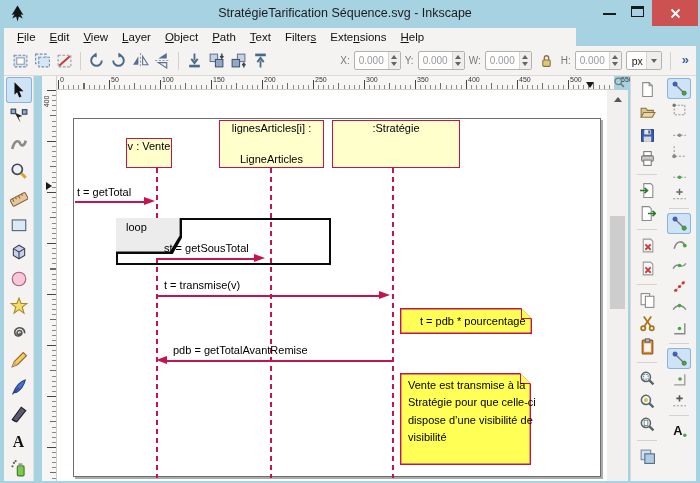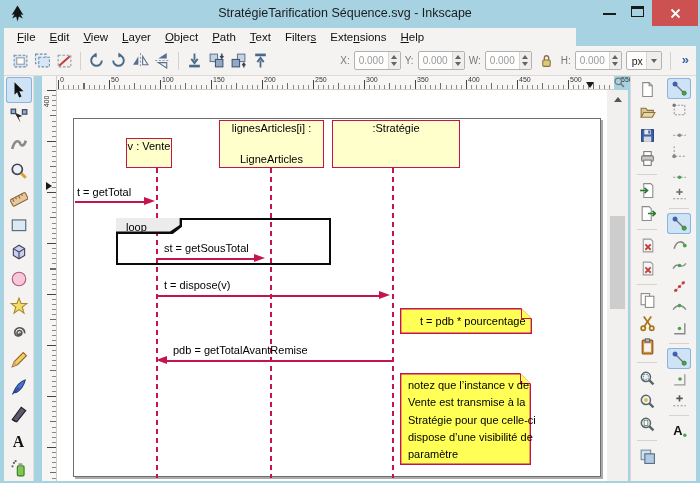--- a/index.html
+++ b/index.html
@@ -83,21 +83,21 @@
             background:repeating-linear-gradient(to bottom,var(--accent) 0 5px,transparent 5px 9px)}
   .lbox{position:absolute;background:var(--box-fill);border:1.5px solid var(--accent);
         display:flex;flex-direction:column;align-items:center;justify-content:space-between;
         font-size:11px;line-height:1.32;color:#000;text-align:center;white-space:nowrap}
   .msg-label{position:absolute;font-size:11px;color:#000;white-space:nowrap}
   .msg-line{position:absolute;height:1.5px;background:var(--accent)}
   .arr{position:absolute;width:0;height:0;border-top:4.5px solid transparent;border-bottom:4.5px solid transparent}
   .arr.r{border-left:11px solid var(--accent)}
   .arr.l{border-right:11px solid var(--accent)}
   .loop-frame{position:absolute;border:2.3px solid #0a0a0a}
-  .loop-tab{position:absolute;width:66px;height:16px}
+  .loop-tab{position:absolute;width:66px;height:36px}
   .loop-tab .bg{position:absolute;inset:0;background:#0a0a0a;clip-path:polygon(0 0,100% 0,100% 55%,86% 100%,0 100%)}
   .loop-tab .fg{position:absolute;inset:0 2.4px 2.4px 0;background:#ececec;clip-path:polygon(0 0,100% 0,100% 52%,85% 100%,0 100%)}
   .loop-tab .lbl{position:absolute;left:10px;top:3px;font-size:11px;color:#000}
   .note{position:absolute}
   .note .nbg{position:absolute;inset:0;background:var(--accent);
              clip-path:polygon(0 0,calc(100% - 11px) 0,100% 11px,100% 100%,0 100%)}
   .note .nin{position:absolute;inset:1.4px;background:var(--note-fill);
              clip-path:polygon(0 0,calc(100% - 10px) 0,100% 10px,100% 100%,0 100%)}
   .note .nfold{position:absolute;top:0;right:0;width:11px;height:11px;background:var(--note-fill);
                border-left:1.4px solid var(--accent);border-bottom:1.4px solid var(--accent);
@@ -426,45 +426,44 @@
   <div class="loop-tab" style="left:59px;top:128px">
     <i class="bg"></i>
       <i class="fg"></i>
     <span class="lbl">loop</span>
   </div>
 
   <div class="msg-label" style="left:107px;top:152px">st = getSousTotal</div>
   <div class="msg-line" style="left:100px;top:168px;width:97px"></div>
   <div class="arr r" style="left:197px;top:164px"></div>
 
-  <div class="msg-label" style="left:107px;top:189px">t = dispose(v)</div>
+  <div class="msg-label" style="left:107px;top:189px">t = transmise(v)</div>
   <div class="msg-line" style="left:100px;top:205px;width:222px"></div>
   <div class="arr r" style="left:322px;top:201px"></div>
 
   <div class="note" style="left:343px;top:218px;width:132px;height:26px">
     <i class="nbg"></i>
       <i class="nin"></i>
       <i class="nfold"></i>
     <div class="ntext1">t = pdb * pourcentage</div>
   </div>
 
   <div class="msg-label" style="left:116px;top:254px">pdb = getTotalAvantRemise</div>
   <div class="msg-line" style="left:110px;top:270px;width:226px"></div>
   <div class="arr l" style="left:99px;top:266px"></div>
 
   <div class="note" style="left:343px;top:283px;width:131px;height:92px">
     <i class="nbg"></i>
       <i class="nin"></i>
       <i class="nfold"></i>
     <div class="ntext2">
-      <div>notez que l’instance v de</div>
       <div>Vente est transmise à la</div>
       <div>Stratégie pour que celle-ci</div>
       <div>dispose d’une visibilité de</div>
-      <div>paramètre</div>
+      <div>visibilité</div>
     </div>
   </div>
 </div>
 
 <div class="vscroll">
   <span class="scroll-up">
       <i></i>
     </span>
   <span class="scroll-thumb"></span>
 </div>

